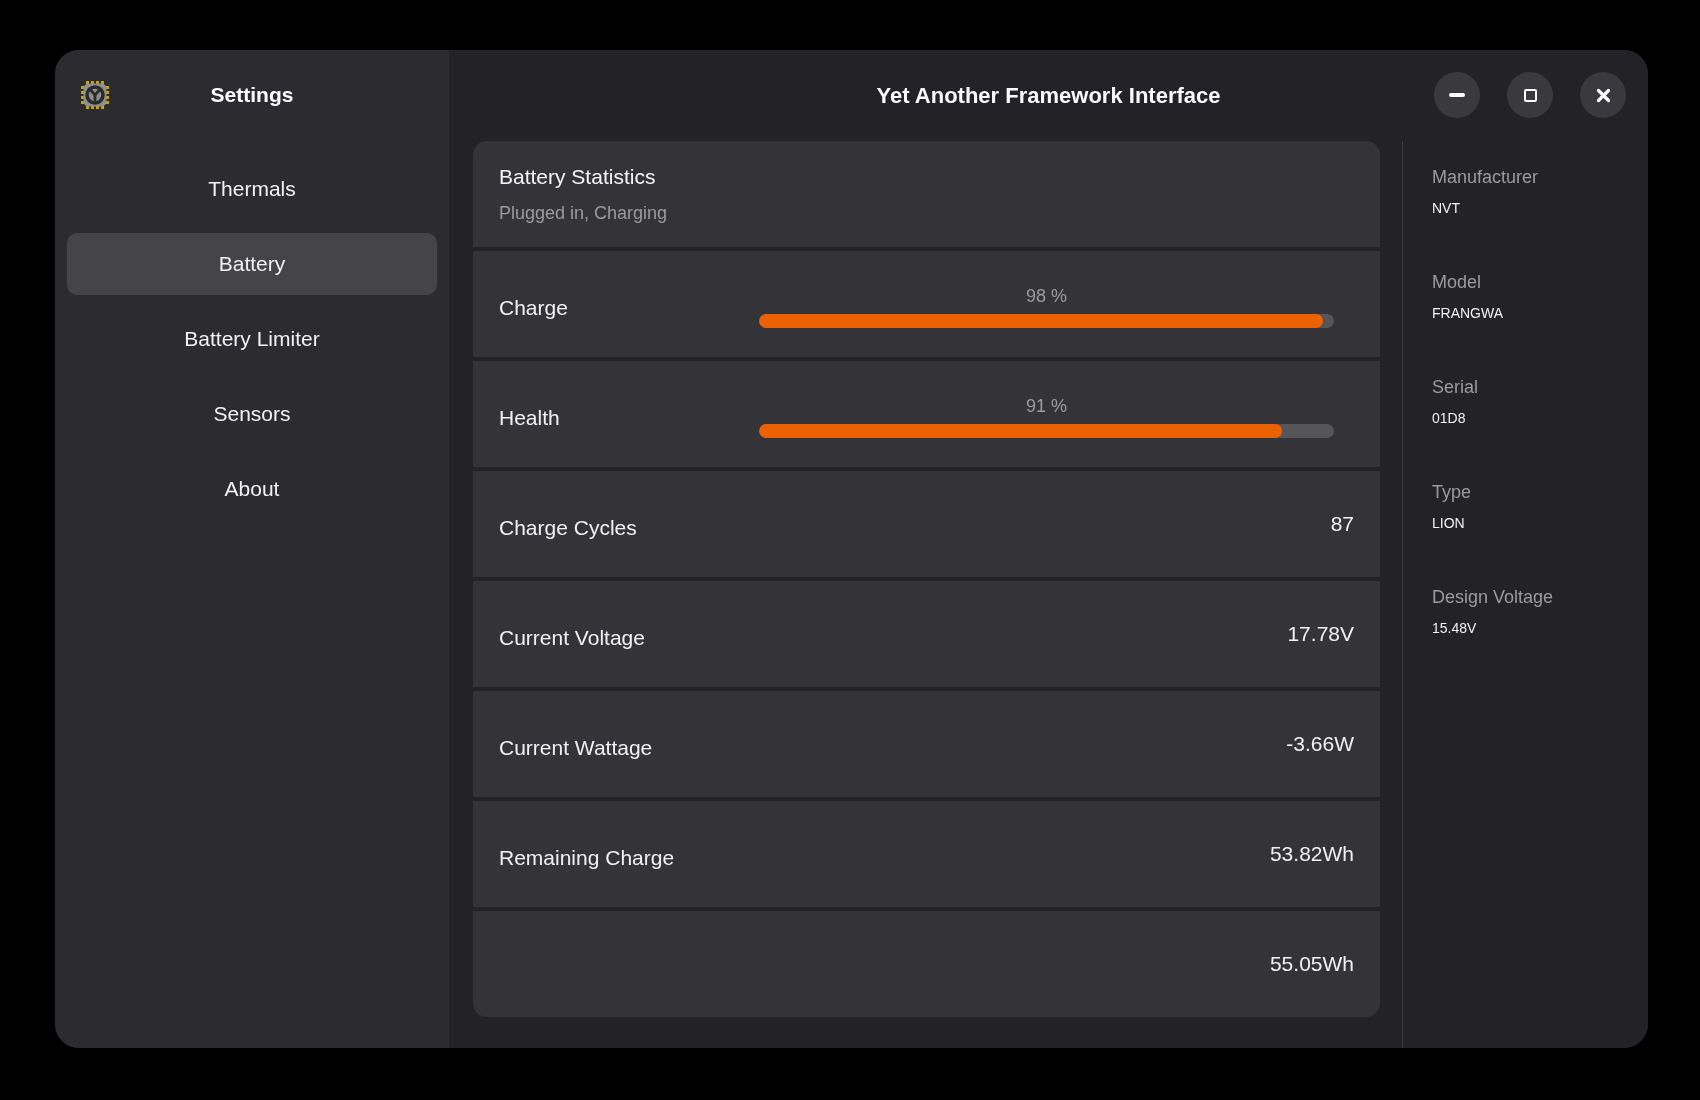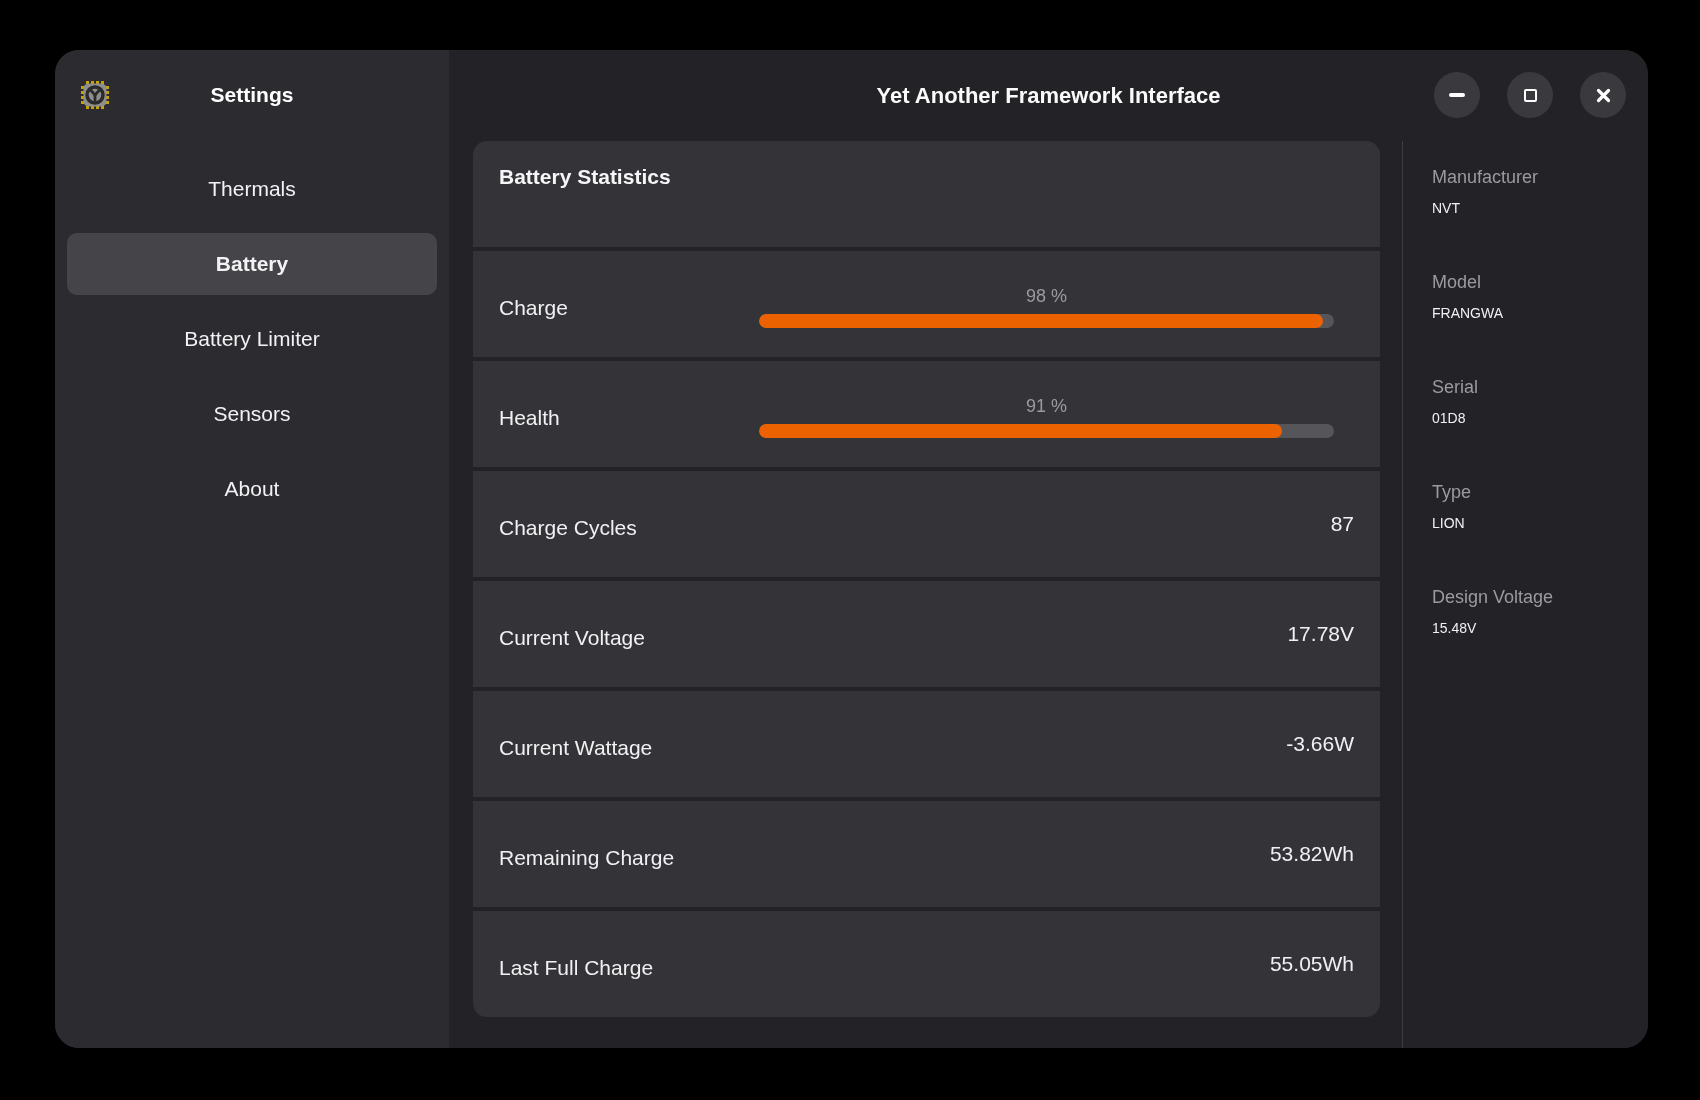--- a/index.html
+++ b/index.html
@@ -10,21 +10,21 @@
             background:#232327; border-radius:24px; display:flex; overflow:hidden; }
 
   
   .sidebar { width:394px; flex:0 0 394px; background:#2c2c30; }
   .sidebar-header { height:90px; position:relative; display:flex; align-items:center; justify-content:center; }
   .app-icon { position:absolute; left:25px; top:30px; width:30px; height:30px; }
   .sidebar-title { color:#ffffff; font-size:21px; font-weight:bold; }
   .nav { padding:18px 12px 0 12px; }
   .nav-item { height:62px; margin-bottom:13px; border-radius:10px; display:flex;
               align-items:center; justify-content:center; color:#f2f2f4; font-size:21px; cursor:default; }
-  .nav-item.selected { background:#454549;font-weight:bold; }
+  .nav-item.selected { background:#454549; }
 
   
   .main { flex:1; display:flex; flex-direction:column; position:relative; background:#232327; }
   .titlebar { height:91px; position:relative; flex:0 0 91px; }
   .window-title { position:absolute; left:0; right:0; top:0; height:91px; display:flex;
                   align-items:center; justify-content:center; color:#fafafa;
                   font-size:22px; font-weight:bold; }
   .winbtn { position:absolute; top:22px; width:46px; height:46px; border-radius:50%;
             background:#3a3a3e; display:flex; align-items:center; justify-content:center; }
   .winbtn.min { right:168px; } .winbtn.max { right:95px; } .winbtn.close { right:22px; }
@@ -32,21 +32,21 @@
   .glyph-max { width:13px; height:13px; border:2.5px solid #fff; border-radius:2px; }
 
   .content { position:relative; flex:1; }
 
   
   .card { position:absolute; left:24px; top:0; width:907px; }
   .section { background:#343438; margin-top:4px; height:106px; position:relative; }
   .section:first-child { margin-top:0; border-radius:14px 14px 0 0; }
   .section:last-child { border-radius:0 0 14px 14px; }
   .card-head { padding:21px 26px 0 26px; }
-  .card-title { color:#f6f6f8; font-size:21px; line-height:30px; font-weight:bold; }
+  .card-title { color:#f6f6f8; font-size:21px; line-height:30px; font-weight:normal; }
   .card-subtitle { color:#9b9b9f; font-size:18px; line-height:26px; margin-top:8px; }
   .row-label { position:absolute; left:26px; top:4px; height:106px; display:flex;
                align-items:center; color:#f1f1f3; font-size:21px; }
   .row-value { position:absolute; right:26px; top:0; height:106px; display:flex;
                align-items:center; color:#f1f1f3; font-size:21px; }
   .bar-block { position:absolute; right:46px; top:33px; width:575px; }
   .bar-percent { text-align:center; color:#9b9b9f; font-size:18px; line-height:24px; margin-bottom:6px; }
   .bar-track { height:14px; border-radius:7px; background:var(--track,#56565a); overflow:hidden; }
   .bar-fill { height:14px; border-radius:7px; background:var(--accent,#ec6100); }
 
@@ -127,20 +127,21 @@
         <svg width="17" height="17" viewBox="0 0 17 17">
           <path d="M3.5 3.5 L13.5 13.5 M13.5 3.5 L3.5 13.5" stroke="#fff" stroke-width="3.2" stroke-linecap="round"></path>
         </svg>
       </div>
     </header>
 
     <div class="content">
       <section class="card" id="card">
           <section class="section card-head">
             <div class="card-title">Battery Statistics</div>
+            <div class="card-subtitle">Plugged in, Charging</div>
           </section>
           <section class="section">
             <span class="row-label">Charge</span>
             <div class="bar-block">
               <div class="bar-percent">98 %</div>
               <div class="bar-track">
                 <div class="bar-fill" style="width: 98%;"></div>
               </div>
             </div>
           </section>
@@ -163,21 +164,20 @@
           </section>
           <section class="section">
             <span class="row-label">Current Wattage</span>
             <span class="row-value">-3.66W</span>
           </section>
           <section class="section">
             <span class="row-label">Remaining Charge</span>
             <span class="row-value">53.82Wh</span>
           </section>
           <section class="section">
-            <span class="row-label">Last Full Charge</span>
             <span class="row-value">55.05Wh</span>
           </section>
         </section>
       <div class="vdivider"></div>
       <aside class="infopanel" id="infopanel">
           <div class="info-group">
             <div class="info-label">Manufacturer</div>
             <div class="info-value">NVT</div>
           </div>
           <div class="info-group">

